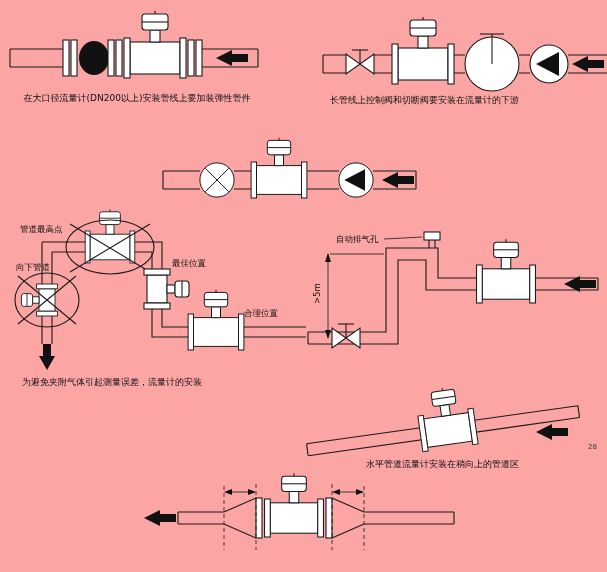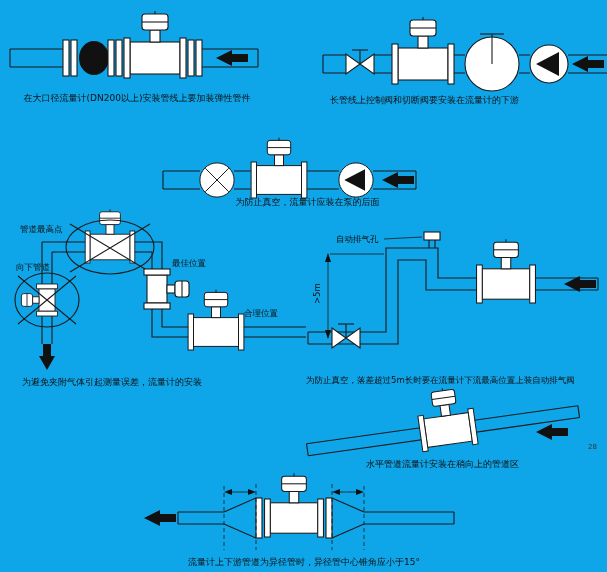--- a/index.html
+++ b/index.html
@@ -1,17 +1,17 @@
 <!DOCTYPE html>
 <html><head>
 <meta charset="utf-8">
 <style>
   html,body{margin:0;padding:0;background:#f3f3f3;}
   .page{
-    position:relative;width:607px;height:572px;background:#0ea5e9;
+    position:relative;width:607px;height:572px;background:#fca5a5;
     font-family:"DejaVu Sans",sans-serif;color:#111;overflow:hidden;
   }
   figure{position:absolute;margin:0;padding:0;}
   svg{display:block;overflow:visible;}
   .ln{stroke:#1a1a1a;stroke-width:1.1;fill:none;}
   .thin{stroke:#1a1a1a;stroke-width:0.8;fill:none;}
   .dash{stroke:#1a1a1a;stroke-width:0.8;fill:none;stroke-dasharray:4 3;}
   .fl{fill:#ffffff;stroke:#1a1a1a;stroke-width:1.1;}
   .blk{fill:#111;stroke:none;}
   text.lbl{font-family:"DejaVu Sans",sans-serif;font-size:8.5px;fill:#111;}
@@ -110,21 +110,20 @@
       <path class="ln" d="M3,35 H40 M3,53 H40"></path>
       <use href="#ballvalve" transform="translate(57,44) scale(0.9)"></use>
       <path class="ln" d="M74,35 H91 M74,53 H91"></path>
       <use href="#fm-h" transform="translate(119,44) scale(0.9)"></use>
       <path class="ln" d="M147,35 H179 M147,53 H179"></path>
       <use href="#pump" transform="translate(196,44) scale(0.9)"></use>
       <path class="ln" d="M213,35 H256 M213,53 H256"></path>
       <line class="ln" x1="256" y1="35" x2="256" y2="53"></line>
       <use href="#arrow-left" transform="translate(222,44)"></use>
     </svg>
-    <figcaption class="cap-c">为防止真空，流量计应装在泵的后面</figcaption>
   </figure>
 
   <figure style="left:14px;top:212px;width:302px;">
     <svg width="302" height="162">
 
       <path class="ln" d="M28,30 H148 V115 H292"></path>
       <path class="ln" d="M38,40 H138 V125 H292"></path>
       <path class="ln" d="M28,30 V132 M38,40 V132"></path>
 
       <path class="blk" d="M33,158 l-8,-14 h4 v-12 h8 v12 h4 z"></path>
@@ -165,21 +164,20 @@
       <use href="#fm-h" transform="translate(200,58) scale(0.95)"></use>
       <use href="#arrow-left" transform="translate(258,58)"></use>
 
       <line class="thin" x1="22" y1="28" x2="22" y2="112"></line>
       <line class="thin" x1="24" y1="28" x2="78" y2="28"></line>
       <polygon class="blk" points="22,27 19,36 25,36"></polygon>
       <polygon class="blk" points="22,113 19,104 25,104"></polygon>
       <text class="lbl" transform="rotate(-90 14 78)" x="14" y="78">&gt;5m</text>
       <text class="lbl" x="30" y="16">自动排气孔</text>
     </svg>
-    <figcaption class="cap-l" style="font-size:8.5px;">为防止真空，落差超过5m长时要在流量计下流最高位置上装自动排气阀</figcaption>
   </figure>
 
 
   <figure style="left:298px;top:386px;width:305px;">
     <svg width="305" height="70">
       <g transform="rotate(-8 150 44)">
         <path class="ln" d="M8,38 H282 M8,50 H282"></path>
         <line class="ln" x1="8" y1="38" x2="8" y2="50"></line>
         <line class="ln" x1="282" y1="38" x2="282" y2="50"></line>
         <use href="#fm-h" transform="translate(150,44) scale(0.9)"></use>
@@ -202,17 +200,16 @@
       <path class="ln" d="M240,40 H330 M240,52 H330"></path>
       <line class="ln" x1="330" y1="40" x2="330" y2="52"></line>
       <path class="dash" d="M100,14 V78 M132,12 V78 M208,12 V78 M240,14 V78"></path>
       <line class="thin" x1="108" y1="20" x2="124" y2="20"></line>
       <polygon class="blk" points="100,20 108,17 108,23"></polygon>
       <polygon class="blk" points="132,20 124,17 124,23"></polygon>
       <line class="thin" x1="216" y1="20" x2="232" y2="20"></line>
       <polygon class="blk" points="208,20 216,17 216,23"></polygon>
       <polygon class="blk" points="240,20 232,17 232,23"></polygon>
     </svg>
-    <figcaption class="cap-c">流量计上下游管道为异径管时，异径管中心锥角应小于15°</figcaption>
   </figure>
 
   <div class="pgnum">28</div>
 </div>
 
 </body></html>

